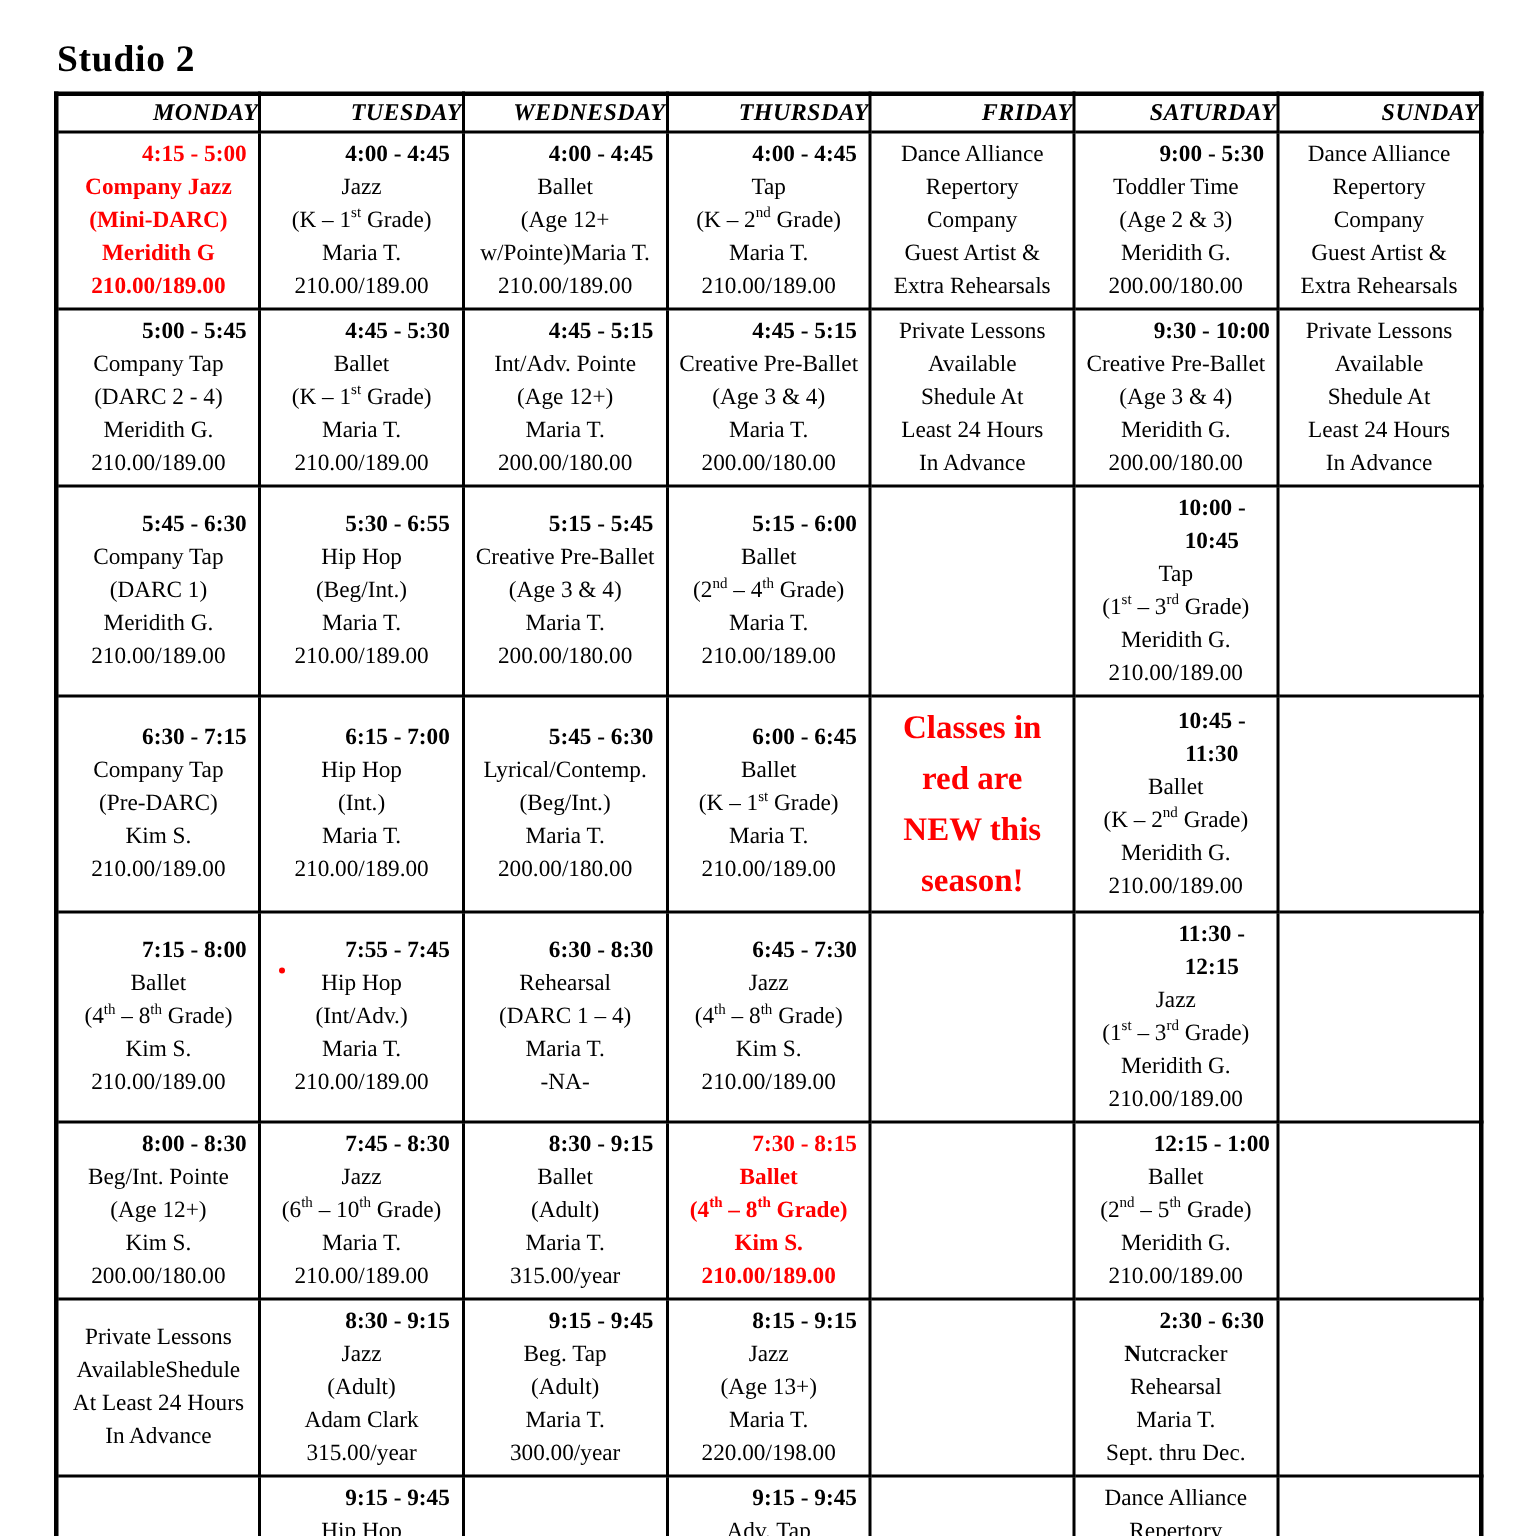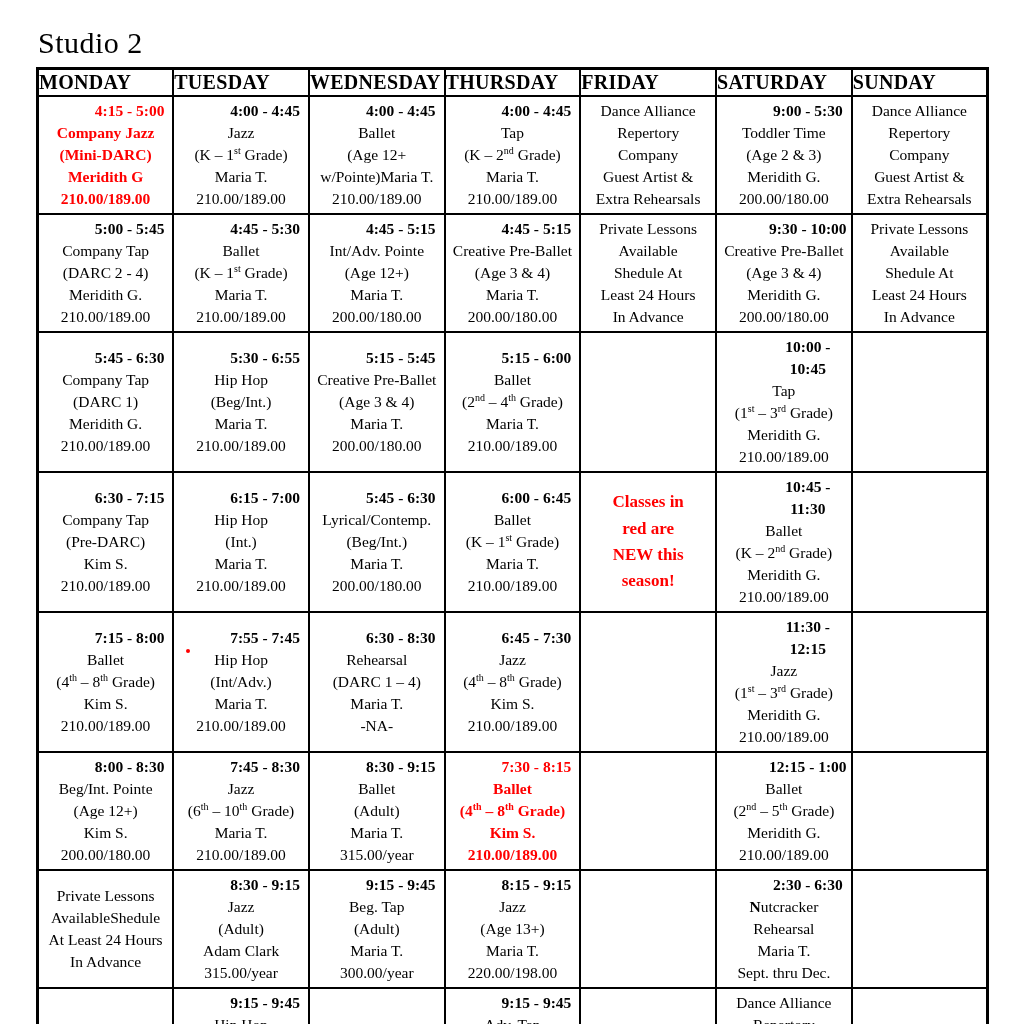--- a/index.html
+++ b/index.html
@@ -2,40 +2,40 @@
 <html><head>
 <meta charset="utf-8">
 <style>
   html,body{margin:0;padding:0;background:#ffffff;}
   body{
     width:1024px;height:1024px;overflow:hidden;
     font-family:"Liberation Serif","DejaVu Serif",serif;
     color:#000;
   }
   .page-title{
-    font-size:30px;font-weight:normal;margin:26px 0 7px 38px;letter-spacing:0.5px;
+    font-size:25px;font-weight:bold;margin:26px 0 7px 38px;letter-spacing:0.5px;
   }
   table.schedule{
     border-collapse:collapse;margin-left:36px;width:953px;table-layout:fixed;
     border:3px solid #000;
   }
   th{
-    border:2px solid #000;font-size:20px;font-weight:bold;
-    padding:1px 0;height:21px;text-align:left;letter-spacing:0.3px;
+    border:2px solid #000;font-size:16px;font-weight:bold;
+    padding:1px 0;height:21px;text-align:right;letter-spacing:0.3px;font-style:italic;
   }
   td{
     border:2px solid #000;text-align:center;vertical-align:middle;
     font-size:15.5px;line-height:1.42;padding:3px 1px;height:104px;
     position:relative;
   }
   td .time{font-weight:bold;margin-left:48px;}
   td.red-cell{color:#ff0000;}
   td.red-cell .line, td.red-cell .time{font-weight:bold;}
   td.big-note .line{
-    color:#ff0000;font-weight:bold;font-size:17px;line-height:1.55;
+    color:#ff0000;font-weight:bold;font-size:22px;line-height:1.55;
   }
   sup{font-size:10px;line-height:0;text-align:right;}
   .red-dot{
     position:absolute;left:12px;top:36px;width:4px;height:4px;
     border-radius:50%;background:#ff0000;
   }
 </style>
 </head>
 <body>
 

